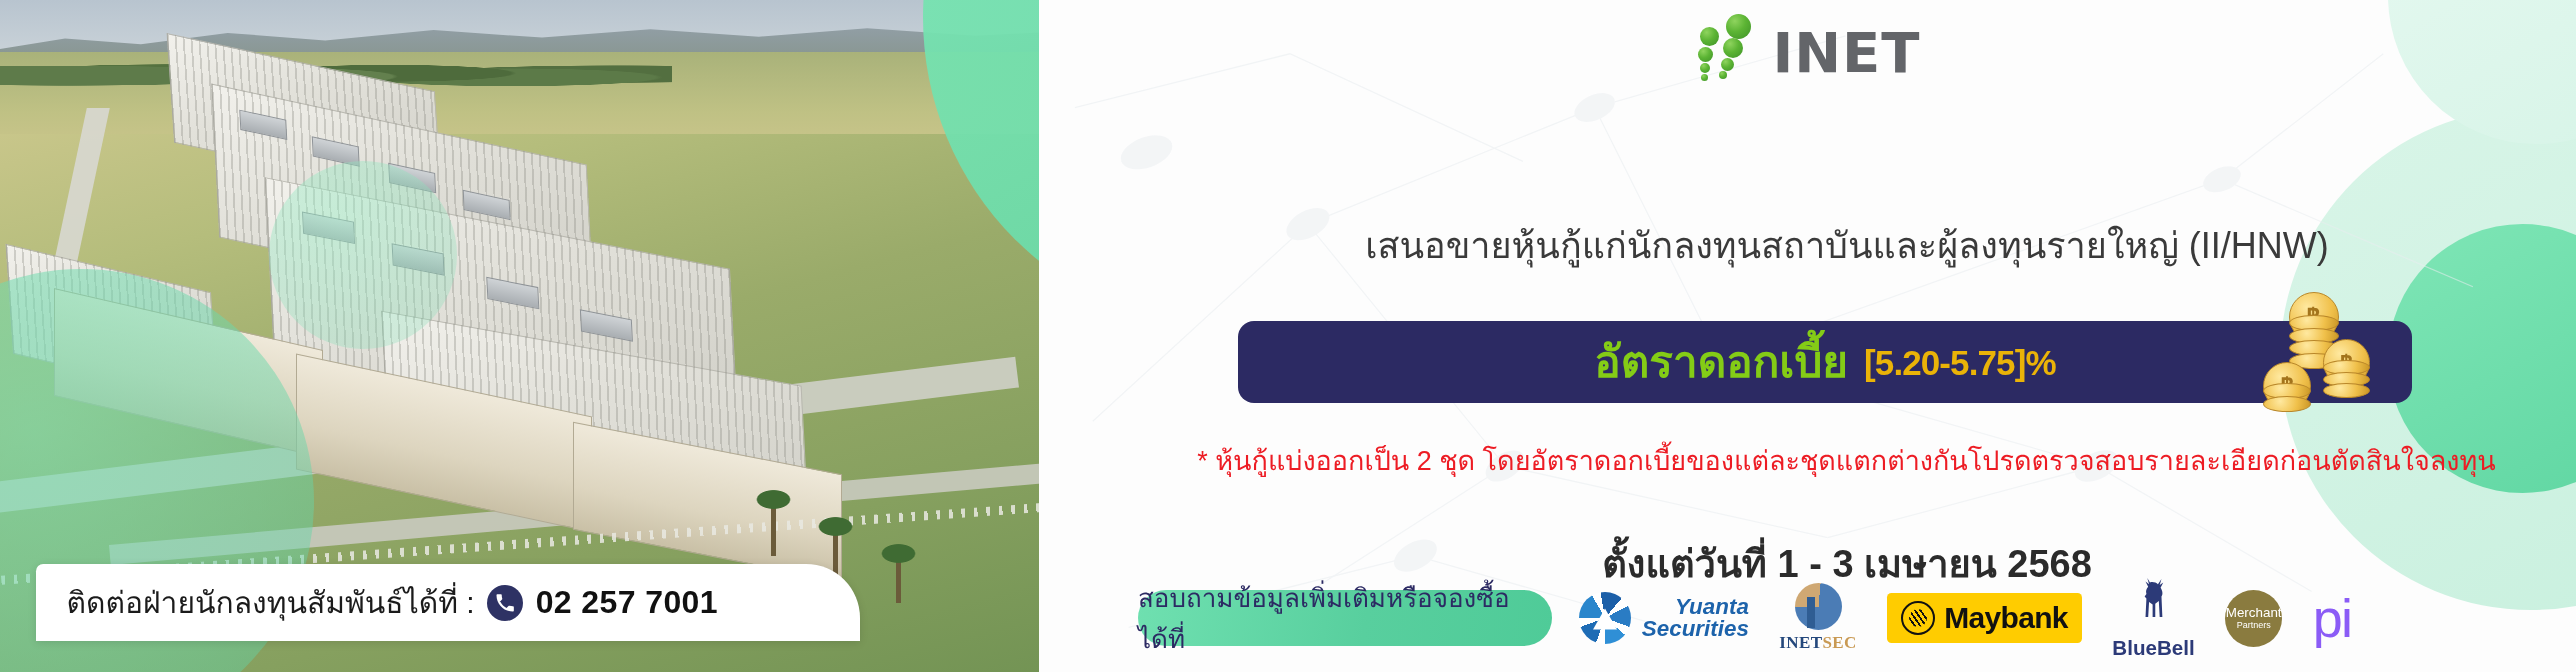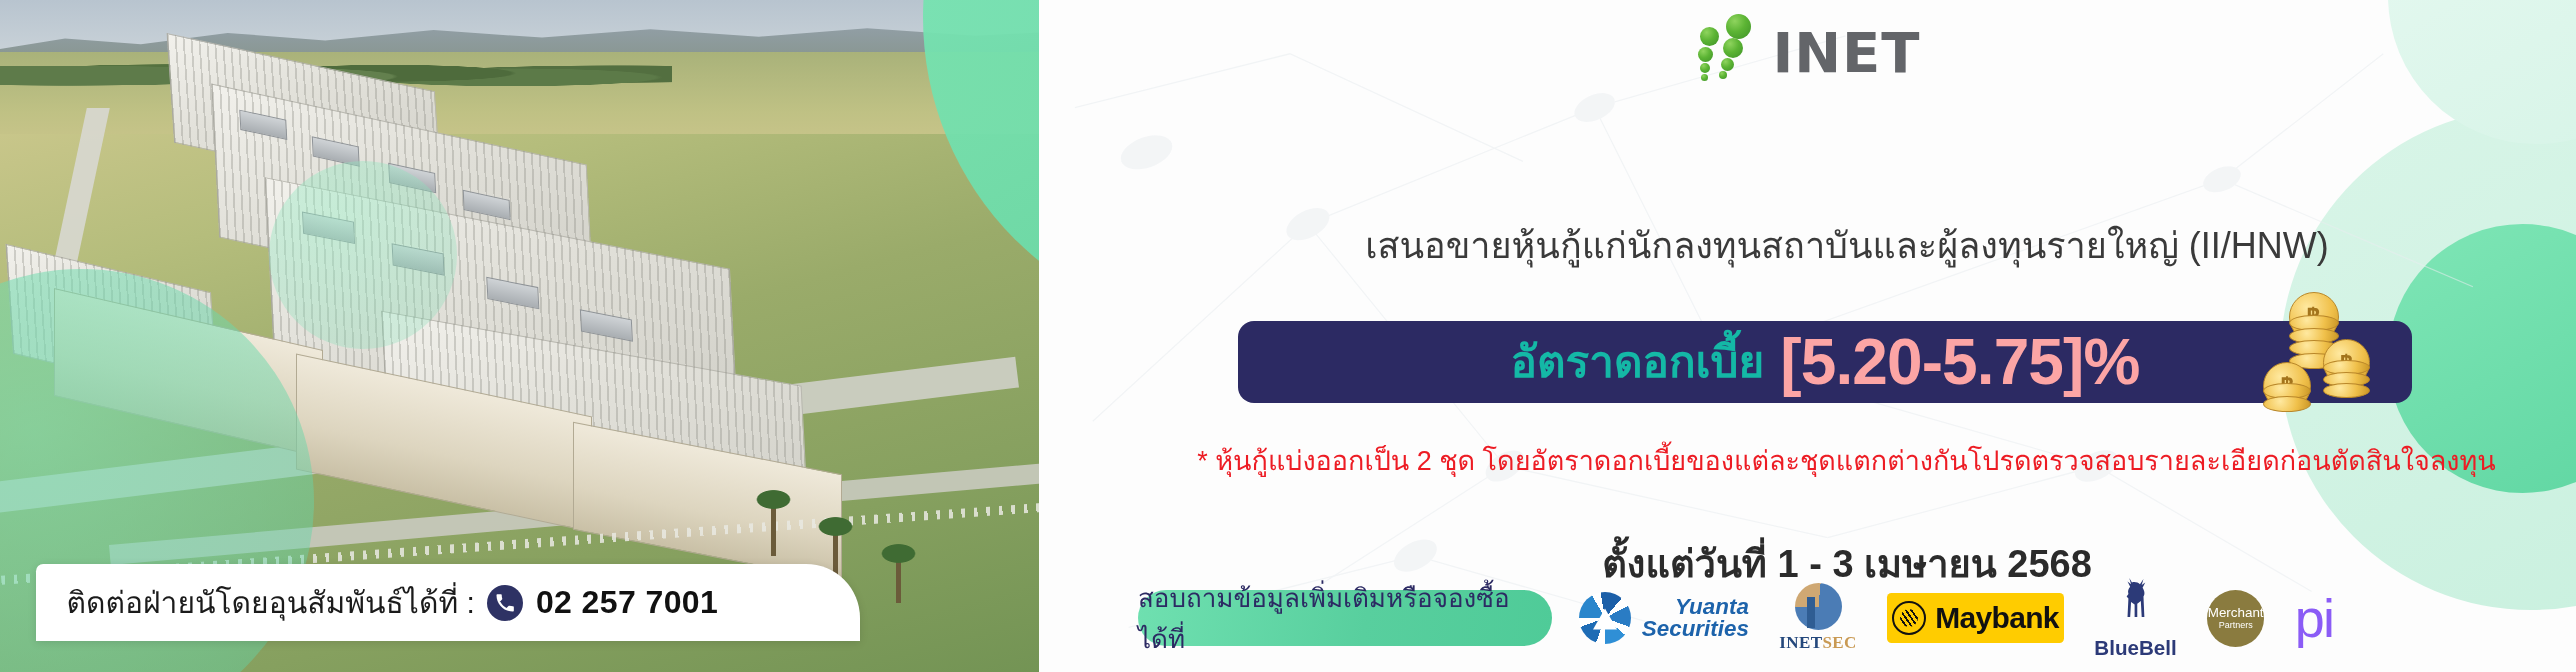--- a/index.html
+++ b/index.html
@@ -195,24 +195,24 @@
 
   .rate-pill {
     position:absolute; left:199px; top:321px;
     width:1174px; height:82px;
     background:#2c2a63;
     border-radius:16px;
     display:flex; align-items:center; justify-content:center;
     gap:16px;
   }
   .rate-label {
-    font-size:44px; font-weight:700; color:#14b8a6; line-height:1;
+    font-size:44px; font-weight:700; color:#84cc16; line-height:1;
   }
   .rate-value {
-    font-size:64px; font-weight:700; color:#fca5a5; line-height:1;
+    font-size:35px; font-weight:700; color:#eab308; line-height:1;
     letter-spacing:-0.9px;
   }
   .coins {
     position:absolute; right:39px; top:-29px;
     width:115px; height:134px;
   }
   .coin {
     position:absolute; border-radius:50%;
     background:radial-gradient(circle at 35% 30%,#ffe9a0,#f0c04a 55%,#c99524 100%);
     border:0.9px solid #b9872a;
@@ -282,21 +282,21 @@
   .daol-mark::after {
     content:""; position:absolute; left:26%; top:30%;
     width:8px; height:30.5px; background:#2f5d93;
   }
   .daol-txt { font-size:17px; font-weight:700; color:#24487c; letter-spacing:0.4px; font-family:"Liberation Serif", serif; }
   .daol-txt em { font-style:normal; color:#c99a54; }
 
   
   .maybank {
     background:#ffcc00; border-radius:4.5px;
-    padding:8px 5px; gap:9px;
+    padding:8px 14px; gap:9px;
   }
   .maybank-tiger {
     width:34px; height:34px; border-radius:50%;
     border:2.7px solid #111111; position:relative; flex:0 0 auto;
   }
   .maybank-tiger::after {
     content:""; position:absolute; left:50%; top:50%;
     transform:translate(-50%,-50%);
     width:18px; height:18px; border-radius:50%;
     background:repeating-linear-gradient(55deg,#111 0 1.8px,#ffcc00 1.8px 4.5px);
@@ -378,21 +378,21 @@
 
     <div class="ph-fence"></div>
     <div class="palm" style="left:771px;top:502px;height:54px;"></div>
     <div class="palm" style="left:833px;top:529px;height:50px;"></div>
     <div class="palm" style="left:896px;top:556px;height:47px;"></div>
 
     <div class="circ circ-a"></div>
     <div class="circ circ-c"></div>
 
     <div class="contact-card">
-      <span class="contact-label">ติดต่อฝ่ายนัโดยอุนสัมพันธ์ได้ที่ :</span>
+      <span class="contact-label">ติดต่อฝ่ายนักลงทุนสัมพันธ์ได้ที่ :</span>
       <span class="phone-icon">
         <svg viewBox="0 0 24 24">
             <path d="M6.6 10.8c1.6 3.1 4.1 5.6 7.2 7.2l2.4-2.4c.3-.3.8-.4 1.2-.3 1.3.4 2.6.6 4 .6.7 0 1.2.5 1.2 1.2V21c0 .7-.5 1.2-1.2 1.2C10.6 22.2 1.8 13.4 1.8 2.6 1.8 1.9 2.3 1.4 3 1.4h3.9c.7 0 1.2.5 1.2 1.2 0 1.4.2 2.7.6 4 .1.4 0 .9-.3 1.2l-2.8 3z"></path>
           </svg>
       </span>
       <span class="contact-number">02 257 7001</span>
     </div>
   </div>
 
   <div class="circ circ-b" style="left:923px;top:-296px;"></div>

